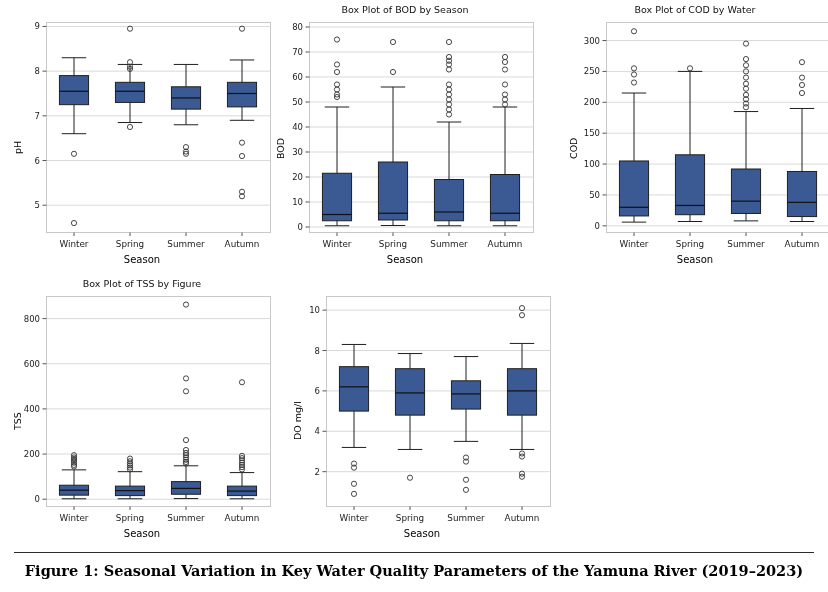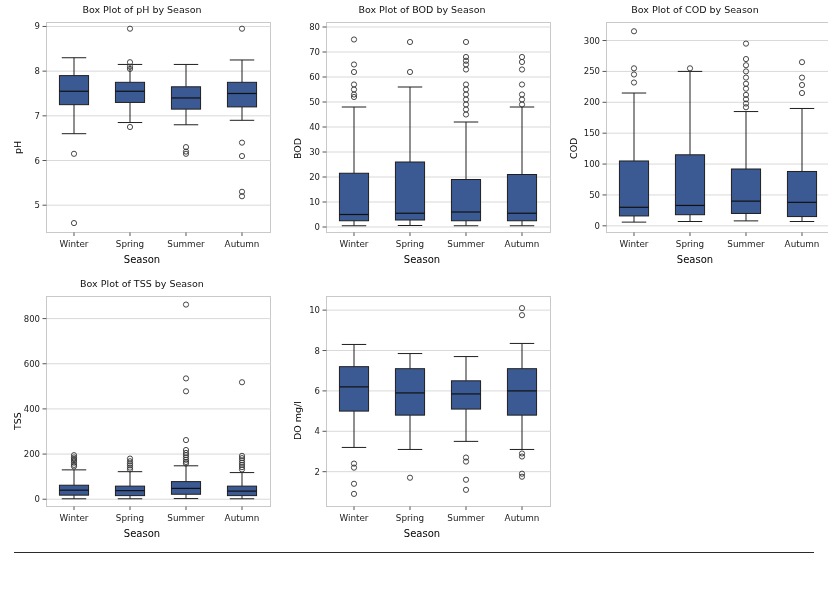--- a/index.html
+++ b/index.html
@@ -49,21 +49,20 @@
   }
 </style>
 </head>
 <body>
 
 <div class="page">
 
   <div class="grid">
 
     <div class="panel" id="panel-ph" style="left:8px;top:4px;width:268px;height:270px;">
-      <div class="panel-title">Box Plot of pH by Season</div>
       <div class="axis-label-y" id="ylab-ph" style="left:4px;top:150px;">pH</div>
       <div class="axis-label-x" id="xlab-ph" style="left:0;top:250px;width:268px;">Season</div>
       <div class="plotwrap" id="plot-ph" style="left: 38px; top: 18px; overflow: visible;">
           <svg width="238" height="236" style="overflow: visible;">
             <rect x="0.5" y="0.5" width="224" height="210" fill="#ffffff" stroke="#c9c9c9" stroke-width="1"></rect>
             <line x1="0.5" y1="183.19148936170214" x2="224.5" y2="183.19148936170214" stroke="#d9d9d9" stroke-width="1"></line>
             <line x1="-3.5" y1="183.19148936170214" x2="0.5" y2="183.19148936170214" stroke="#555" stroke-width="1"></line>
             <text x="-6" y="186.19148936170214" text-anchor="end" font-size="8.5" fill="#222" font-family="DejaVu Sans, sans-serif">5</text>
             <line x1="0.5" y1="138.51063829787233" x2="224.5" y2="138.51063829787233" stroke="#d9d9d9" stroke-width="1"></line>
             <line x1="-3.5" y1="138.51063829787233" x2="0.5" y2="138.51063829787233" stroke="#555" stroke-width="1"></line>
@@ -121,21 +120,21 @@
             <circle cx="196" cy="120.63829787234042" r="2.6" fill="none" stroke="#333" stroke-width="0.9"></circle>
             <circle cx="196" cy="134.0425531914894" r="2.6" fill="none" stroke="#333" stroke-width="0.9"></circle>
             <circle cx="196" cy="169.78723404255322" r="2.6" fill="none" stroke="#333" stroke-width="0.9"></circle>
             <circle cx="196" cy="174.25531914893617" r="2.6" fill="none" stroke="#333" stroke-width="0.9"></circle>
             <line x1="196" y1="210.5" x2="196" y2="214" stroke="#555" stroke-width="1"></line>
             <text x="196" y="225" text-anchor="middle" font-size="8.8" fill="#222" font-family="DejaVu Sans, sans-serif">Autumn</text>
           </svg>
         </div>
     </div>
 
-    <div class="panel" id="panel-bod" style="left:288px;top:4px;width:268px;height:270px;">
+    <div class="panel" id="panel-bod" style="left:271px;top:4px;width:268px;height:270px;">
       <div class="panel-title">Box Plot of BOD by Season</div>
       <div class="axis-label-y" id="ylab-bod" style="left:4px;top:155px;">BOD</div>
       <div class="axis-label-x" id="xlab-bod" style="left:0;top:250px;width:268px;">Season</div>
       <div class="plotwrap" id="plot-bod" style="left: 38px; top: 18px; overflow: visible;">
           <svg width="238" height="236" style="overflow: visible;">
             <rect x="0.5" y="0.5" width="224" height="210" fill="#ffffff" stroke="#c9c9c9" stroke-width="1"></rect>
             <line x1="0.5" y1="205" x2="224.5" y2="205" stroke="#d9d9d9" stroke-width="1"></line>
             <line x1="-3.5" y1="205" x2="0.5" y2="205" stroke="#555" stroke-width="1"></line>
             <text x="-6" y="208" text-anchor="end" font-size="8.5" fill="#222" font-family="DejaVu Sans, sans-serif">0</text>
             <line x1="0.5" y1="180" x2="224.5" y2="180" stroke="#d9d9d9" stroke-width="1"></line>
@@ -220,21 +219,21 @@
             <circle cx="196" cy="72.5" r="2.6" fill="none" stroke="#333" stroke-width="0.9"></circle>
             <circle cx="196" cy="77.5" r="2.6" fill="none" stroke="#333" stroke-width="0.9"></circle>
             <circle cx="196" cy="82.50000000000001" r="2.6" fill="none" stroke="#333" stroke-width="0.9"></circle>
             <line x1="196" y1="210.5" x2="196" y2="214" stroke="#555" stroke-width="1"></line>
             <text x="196" y="225" text-anchor="middle" font-size="8.8" fill="#222" font-family="DejaVu Sans, sans-serif">Autumn</text>
           </svg>
         </div>
     </div>
 
     <div class="panel" id="panel-cod" style="left:564px;top:4px;width:262px;height:270px;">
-      <div class="panel-title">Box Plot of COD by Season</div>
+      <div class="panel-title">Box Plot of COD by Water</div>
       <div class="axis-label-y" id="ylab-cod" style="left:4px;top:155px;">COD</div>
       <div class="axis-label-x" id="xlab-cod" style="left:0;top:250px;width:262px;">Season</div>
       <div class="plotwrap" id="plot-cod" style="left: 42px; top: 18px; overflow: visible;">
           <svg width="238" height="236" style="overflow: visible;">
             <rect x="0.5" y="0.5" width="224" height="210" fill="#ffffff" stroke="#c9c9c9" stroke-width="1"></rect>
             <line x1="0.5" y1="203.8235294117647" x2="224.5" y2="203.8235294117647" stroke="#d9d9d9" stroke-width="1"></line>
             <line x1="-3.5" y1="203.8235294117647" x2="0.5" y2="203.8235294117647" stroke="#555" stroke-width="1"></line>
             <text x="-6" y="206.8235294117647" text-anchor="end" font-size="8.5" fill="#222" font-family="DejaVu Sans, sans-serif">0</text>
             <line x1="0.5" y1="172.94117647058823" x2="224.5" y2="172.94117647058823" stroke="#d9d9d9" stroke-width="1"></line>
             <line x1="-3.5" y1="172.94117647058823" x2="0.5" y2="172.94117647058823" stroke="#555" stroke-width="1"></line>
@@ -304,21 +303,21 @@
             <circle cx="196" cy="55.588235294117624" r="2.6" fill="none" stroke="#333" stroke-width="0.9"></circle>
             <circle cx="196" cy="63" r="2.6" fill="none" stroke="#333" stroke-width="0.9"></circle>
             <circle cx="196" cy="71.02941176470588" r="2.6" fill="none" stroke="#333" stroke-width="0.9"></circle>
             <line x1="196" y1="210.5" x2="196" y2="214" stroke="#555" stroke-width="1"></line>
             <text x="196" y="225" text-anchor="middle" font-size="8.8" fill="#222" font-family="DejaVu Sans, sans-serif">Autumn</text>
           </svg>
         </div>
     </div>
 
     <div class="panel" id="panel-tss" style="left:8px;top:278px;width:268px;height:270px;">
-      <div class="panel-title">Box Plot of TSS by Season</div>
+      <div class="panel-title">Box Plot of TSS by Figure</div>
       <div class="axis-label-y" id="ylab-tss" style="left:4px;top:152px;">TSS</div>
       <div class="axis-label-x" id="xlab-tss" style="left:0;top:250px;width:268px;">Season</div>
       <div class="plotwrap" id="plot-tss" style="left: 38px; top: 18px; overflow: visible;">
           <svg width="238" height="236" style="overflow: visible;">
             <rect x="0.5" y="0.5" width="224" height="210" fill="#ffffff" stroke="#c9c9c9" stroke-width="1"></rect>
             <line x1="0.5" y1="203.2258064516129" x2="224.5" y2="203.2258064516129" stroke="#d9d9d9" stroke-width="1"></line>
             <line x1="-3.5" y1="203.2258064516129" x2="0.5" y2="203.2258064516129" stroke="#555" stroke-width="1"></line>
             <text x="-6" y="206.2258064516129" text-anchor="end" font-size="8.5" fill="#222" font-family="DejaVu Sans, sans-serif">0</text>
             <line x1="0.5" y1="158.06451612903226" x2="224.5" y2="158.06451612903226" stroke="#d9d9d9" stroke-width="1"></line>
             <line x1="-3.5" y1="158.06451612903226" x2="0.5" y2="158.06451612903226" stroke="#555" stroke-width="1"></line>
@@ -468,14 +467,15 @@
             <circle cx="196" cy="180.72115384615384" r="2.6" fill="none" stroke="#333" stroke-width="0.9"></circle>
             <line x1="196" y1="210.5" x2="196" y2="214" stroke="#555" stroke-width="1"></line>
             <text x="196" y="225" text-anchor="middle" font-size="8.8" fill="#222" font-family="DejaVu Sans, sans-serif">Autumn</text>
           </svg>
         </div>
     </div>
 
   </div>
 
   <div class="caption-rule" style="top:552px;"></div>
+  <div class="caption" style="top:562px;">Figure 1: Seasonal Variation in Key Water Quality Parameters of the Yamuna River (2019–2023)</div>
 
 </div>
 
 </body></html>

